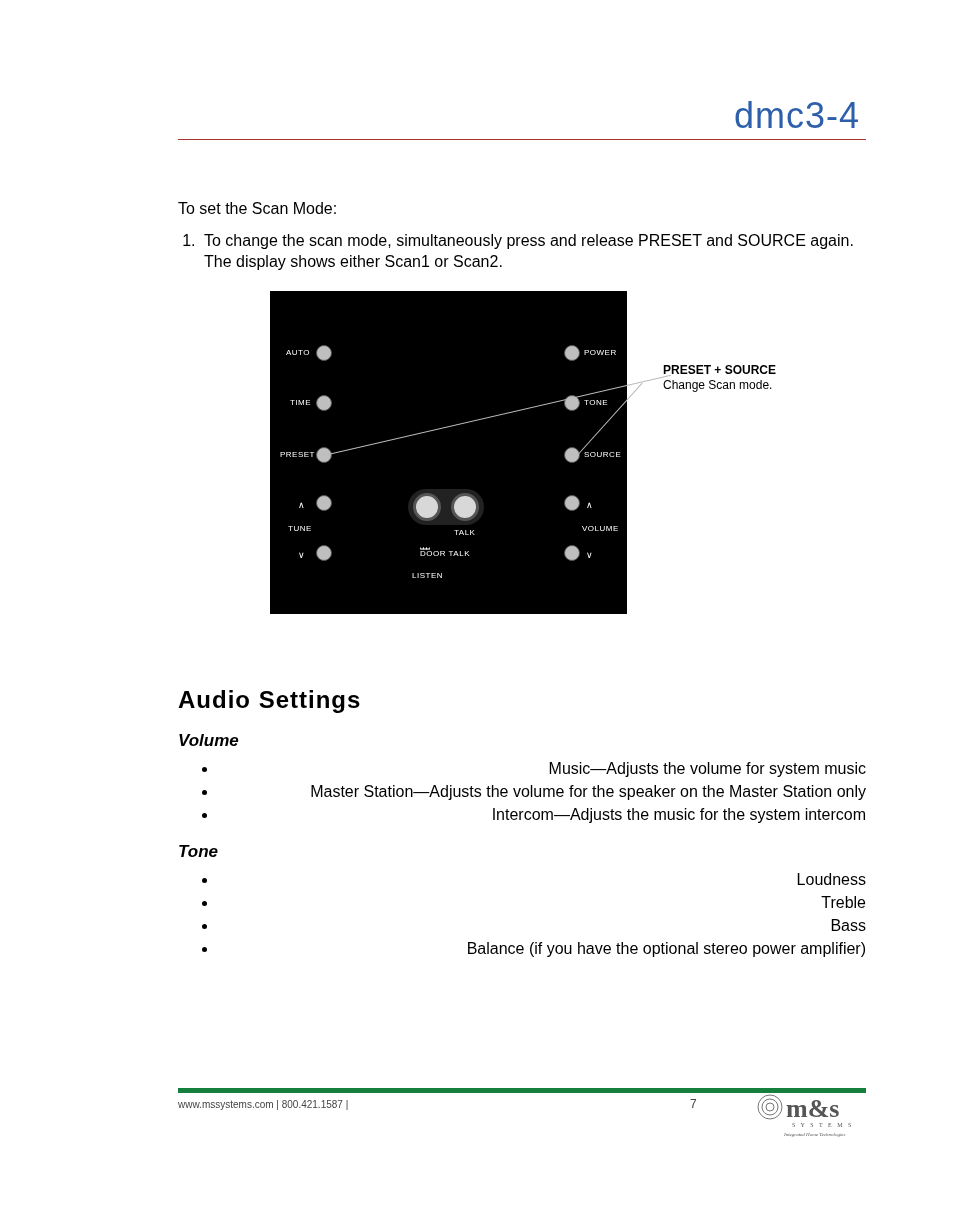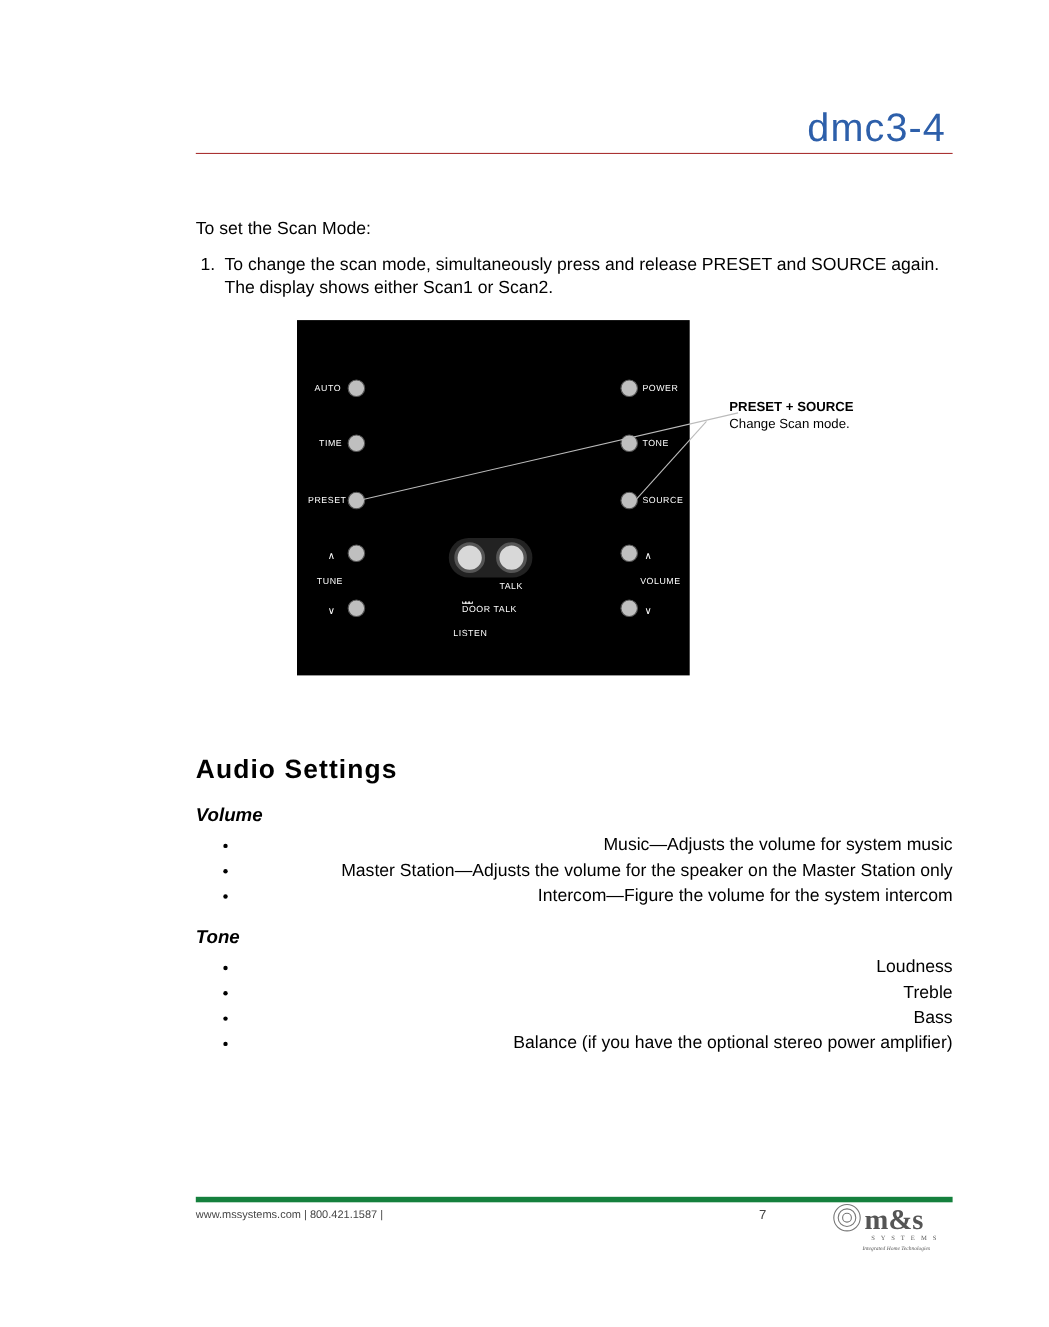--- a/index.html
+++ b/index.html
@@ -98,21 +98,21 @@
       </div>
     </div>
 
 
     <h2 class="audio">Audio Settings</h2>
 
     <h3 class="sub">Volume</h3>
     <ul class="bul">
       <li>Music—Adjusts the volume for system music</li>
       <li>Master Station—Adjusts the volume for the speaker on the Master Station only</li>
-      <li>Intercom—Figure the volume for the system intercom</li>
+      <li>Intercom—Adjusts the music for the system intercom</li>
     </ul>
 
     <h3 class="sub">Tone</h3>
     <ul class="bul">
       <li>Loudness</li>
       <li>Treble</li>
       <li>Bass</li>
       <li>Balance (if you have the optional stereo power amplifier)</li>
     </ul>
   </div>

